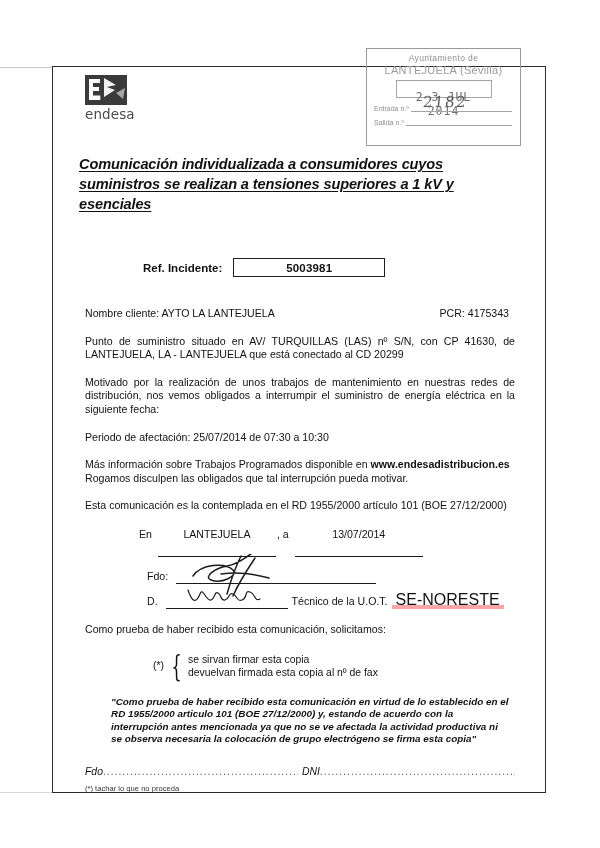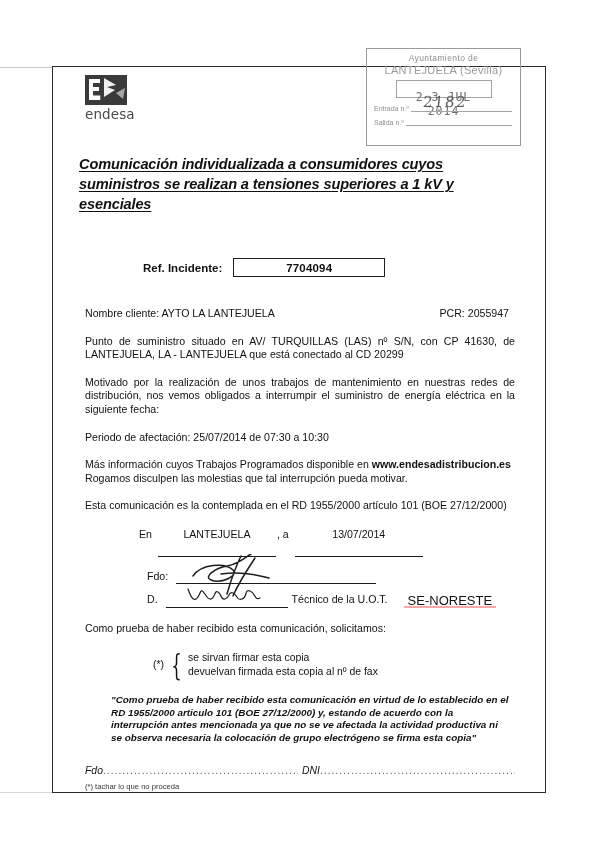--- a/index.html
+++ b/index.html
@@ -132,22 +132,22 @@
   .f-place{width:118px;margin:0 1px 0 6px;}
   .f-date{width:128px;margin-left:6px;}
 
   
   .sig-wrap{position:relative;margin-top:13px;padding-left:54px;}
   .sig-row{display:flex;align-items:flex-end;font-size:10.6px;}
   .sig-row .lab{padding-bottom:1px;padding-left:8px;}
   .fdo-rule{width:200px;border-bottom:1px solid #1a1a1a;height:11px;margin-left:8px;}
   .d-rule{width:122px;border-bottom:1px solid #1a1a1a;height:11px;margin-left:8px;position:relative;}
   .uot-rule{
-    border-bottom:2px solid #fca5a5;height:12px;margin-left:16px;
-    padding:0 4px;font-size:13px;
+    border-bottom:4px solid #fca5a5;height:12px;margin-left:4px;
+    padding:0 4px;font-size:16px;
   }
   .sig-row2{margin-top:9px;}
   .scribble{
     position:absolute;pointer-events:none;
   }
 
   
   .brace-block{
     margin-top:16px;display:flex;align-items:center;padding-left:68px;
     font-size:10.4px;
@@ -218,39 +218,39 @@
   </div>
 
   <div class="title">
     <span>Comunicación individualizada a consumidores cuyos</span><br>
     <span>suministros se realizan a tensiones superiores a 1 kV y</span><br>
     <span>esenciales</span>
   </div>
 
   <div class="ref-row">
     <span class="ref-label">Ref. Incidente:</span>
-    <span class="ref-box">7704094</span>
+    <span class="ref-box">5003981</span>
   </div>
 
   <div class="body">
 
     <div class="cli-row">
       <span>Nombre cliente: AYTO LA LANTEJUELA</span>
-      <span class="pcr">PCR: 2055947</span>
+      <span class="pcr">PCR: 4175343</span>
     </div>
 
     <div class="p">Punto de suministro situado en AV/ TURQUILLAS (LAS) nº S/N, con CP 41630, de LANTEJUELA, LA - LANTEJUELA que está conectado al CD 20299</div>
 
     <div class="p">Motivado por la realización de unos trabajos de mantenimiento en nuestras redes de distribución, nos vemos obligados a interrumpir el suministro de energía eléctrica en la siguiente fecha:</div>
 
     <div class="p nj">Periodo de afectación: 25/07/2014 de 07:30 a 10:30</div>
 
     <div class="p nj">
-      <span>Más información cuyos Trabajos Programados disponible en </span><b class="url">www.endesadistribucion.es</b><br>
-      <span>Rogamos disculpen las molestias que tal interrupción pueda motivar.</span>
+      <span>Más información sobre Trabajos Programados disponible en </span><b class="url">www.endesadistribucion.es</b><br>
+      <span>Rogamos disculpen las obligados que tal interrupción pueda motivar.</span>
     </div>
 
     <div class="p nj">Esta comunicación es la contemplada en el RD 1955/2000  artículo 101 (BOE 27/12/2000)</div>
 
     <div class="enline">
       <span>En</span>
       <span class="fill f-place">LANTEJUELA</span>
       <span>, a</span>
       <span class="fill f-date">13/07/2014</span>
     </div>

